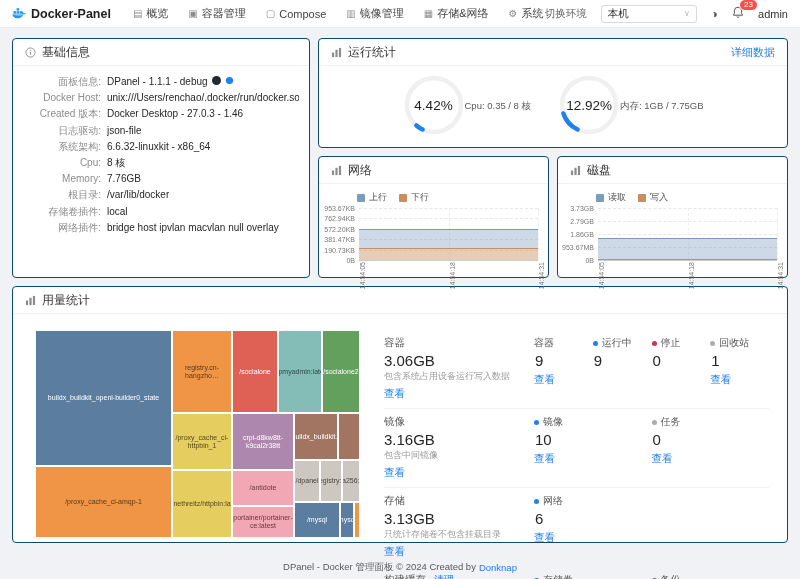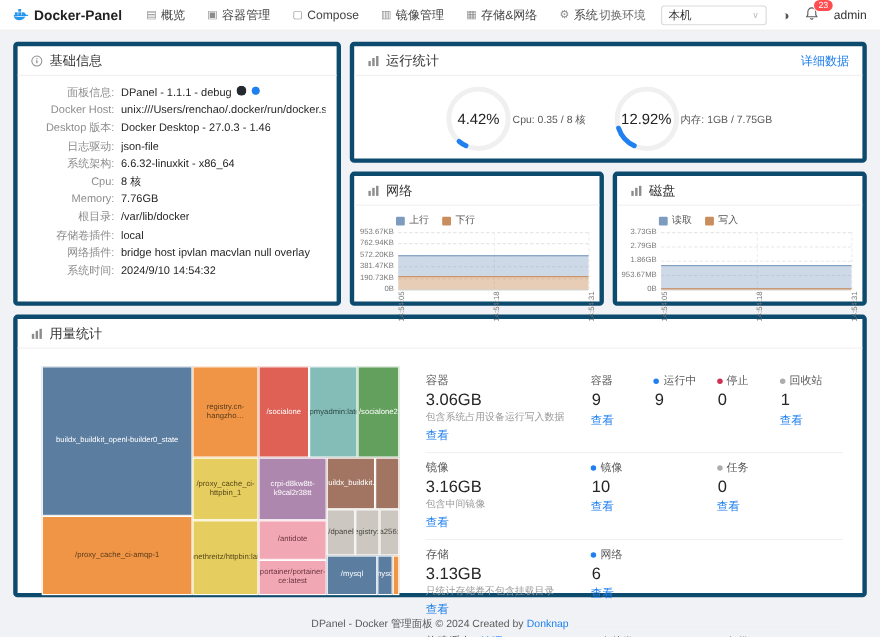--- a/index.html
+++ b/index.html
@@ -17,21 +17,21 @@
   .env-select { width:96px; height:18px; border:1px solid #d9d9d9; border-radius:3px;
     display:flex; align-items:center; justify-content:space-between; padding:0 6px; font-size:10.5px; color:#333; background:#fff; cursor:pointer;}
   .env-select .arrow { color:#bbb; font-size:8px; }
   .icon-btn { color:#595959; font-size:12px; cursor:pointer; position:relative; }
   .badge { position:absolute; top:-7px; left:7px; background:#ff4d4f; color:#fff;
     font-size:8px; line-height:10px; padding:0 4px; border-radius:7px; border:1px solid #fff;}
   .user { font-size:11px; color:#333; cursor:pointer; }
   
   .main { padding:10px 12px 0; }
   .row1 { display:flex; gap:8px; }
-  .card { background:#fff; border-radius:4px; border:4px solid #0c4a6e; }
+  .card { background:#fff; border-radius:4px; border:1px solid #0c4a6e; }
   .card-hd { height:27px; display:flex; align-items:center; gap:6px; padding:0 12px;
     border-bottom:1px solid #f0f0f0; font-size:12px; color:#333; }
   .card-hd .cicon { color:#8c8c8c; display:flex; }
   .hd-link { margin-left:auto; color:#2080f0; font-size:11px; cursor:pointer; }
   
   .base-card { width:298px; height:240px; }
   .bi-body { padding:8px 10px 0 6px; }
   .bi-row { display:flex; font-size:10px; line-height:16.2px; }
   .bi-label { width:88px; text-align:right; color:#8c8c8c; flex:none; padding-right:6px; white-space:nowrap;}
   .bi-val { color:#262626; white-space:nowrap; overflow:hidden; display:flex; align-items:flex-end; gap:4px;}
@@ -166,21 +166,21 @@
                 </svg></span><span><svg width="9" height="9" viewBox="0 0 10 10">
                   <circle cx="5" cy="5" r="4" fill="#2080f0"></circle>
                   <path d="M5 1v8M1 5h8" stroke="#2080f0" stroke-width="1"></path>
                 </svg></span></span>
           </div>
           <div class="bi-row">
             <span class="bi-label">Docker Host:</span>
             <span class="bi-val">unix:///Users/renchao/.docker/run/docker.sock</span>
           </div>
           <div class="bi-row">
-            <span class="bi-label">Desktop 版本:</span>
+            <span class="bi-label">Created 版本:</span>
             <span class="bi-val">Docker Desktop - 27.0.3 - 1.46</span>
           </div>
           <div class="bi-row">
             <span class="bi-label">日志驱动:</span>
             <span class="bi-val">json-file</span>
           </div>
           <div class="bi-row">
             <span class="bi-label">系统架构:</span>
             <span class="bi-val">6.6.32-linuxkit - x86_64</span>
           </div>
@@ -196,24 +196,20 @@
             <span class="bi-label">根目录:</span>
             <span class="bi-val">/var/lib/docker</span>
           </div>
           <div class="bi-row">
             <span class="bi-label">存储卷插件:</span>
             <span class="bi-val">local</span>
           </div>
           <div class="bi-row">
             <span class="bi-label">网络插件:</span>
             <span class="bi-val">bridge host ipvlan macvlan null overlay</span>
-          </div>
-          <div class="bi-row">
-            <span class="bi-label">系统时间:</span>
-            <span class="bi-val">2024/9/10 14:54:32</span>
           </div>
         </div>
     </section>
 
     <div class="right-col">
 
       <section class="card run-card">
         <div class="card-hd">
           <span class="cicon">
             <svg width="11" height="11" viewBox="0 0 12 12" fill="#8c8c8c">

